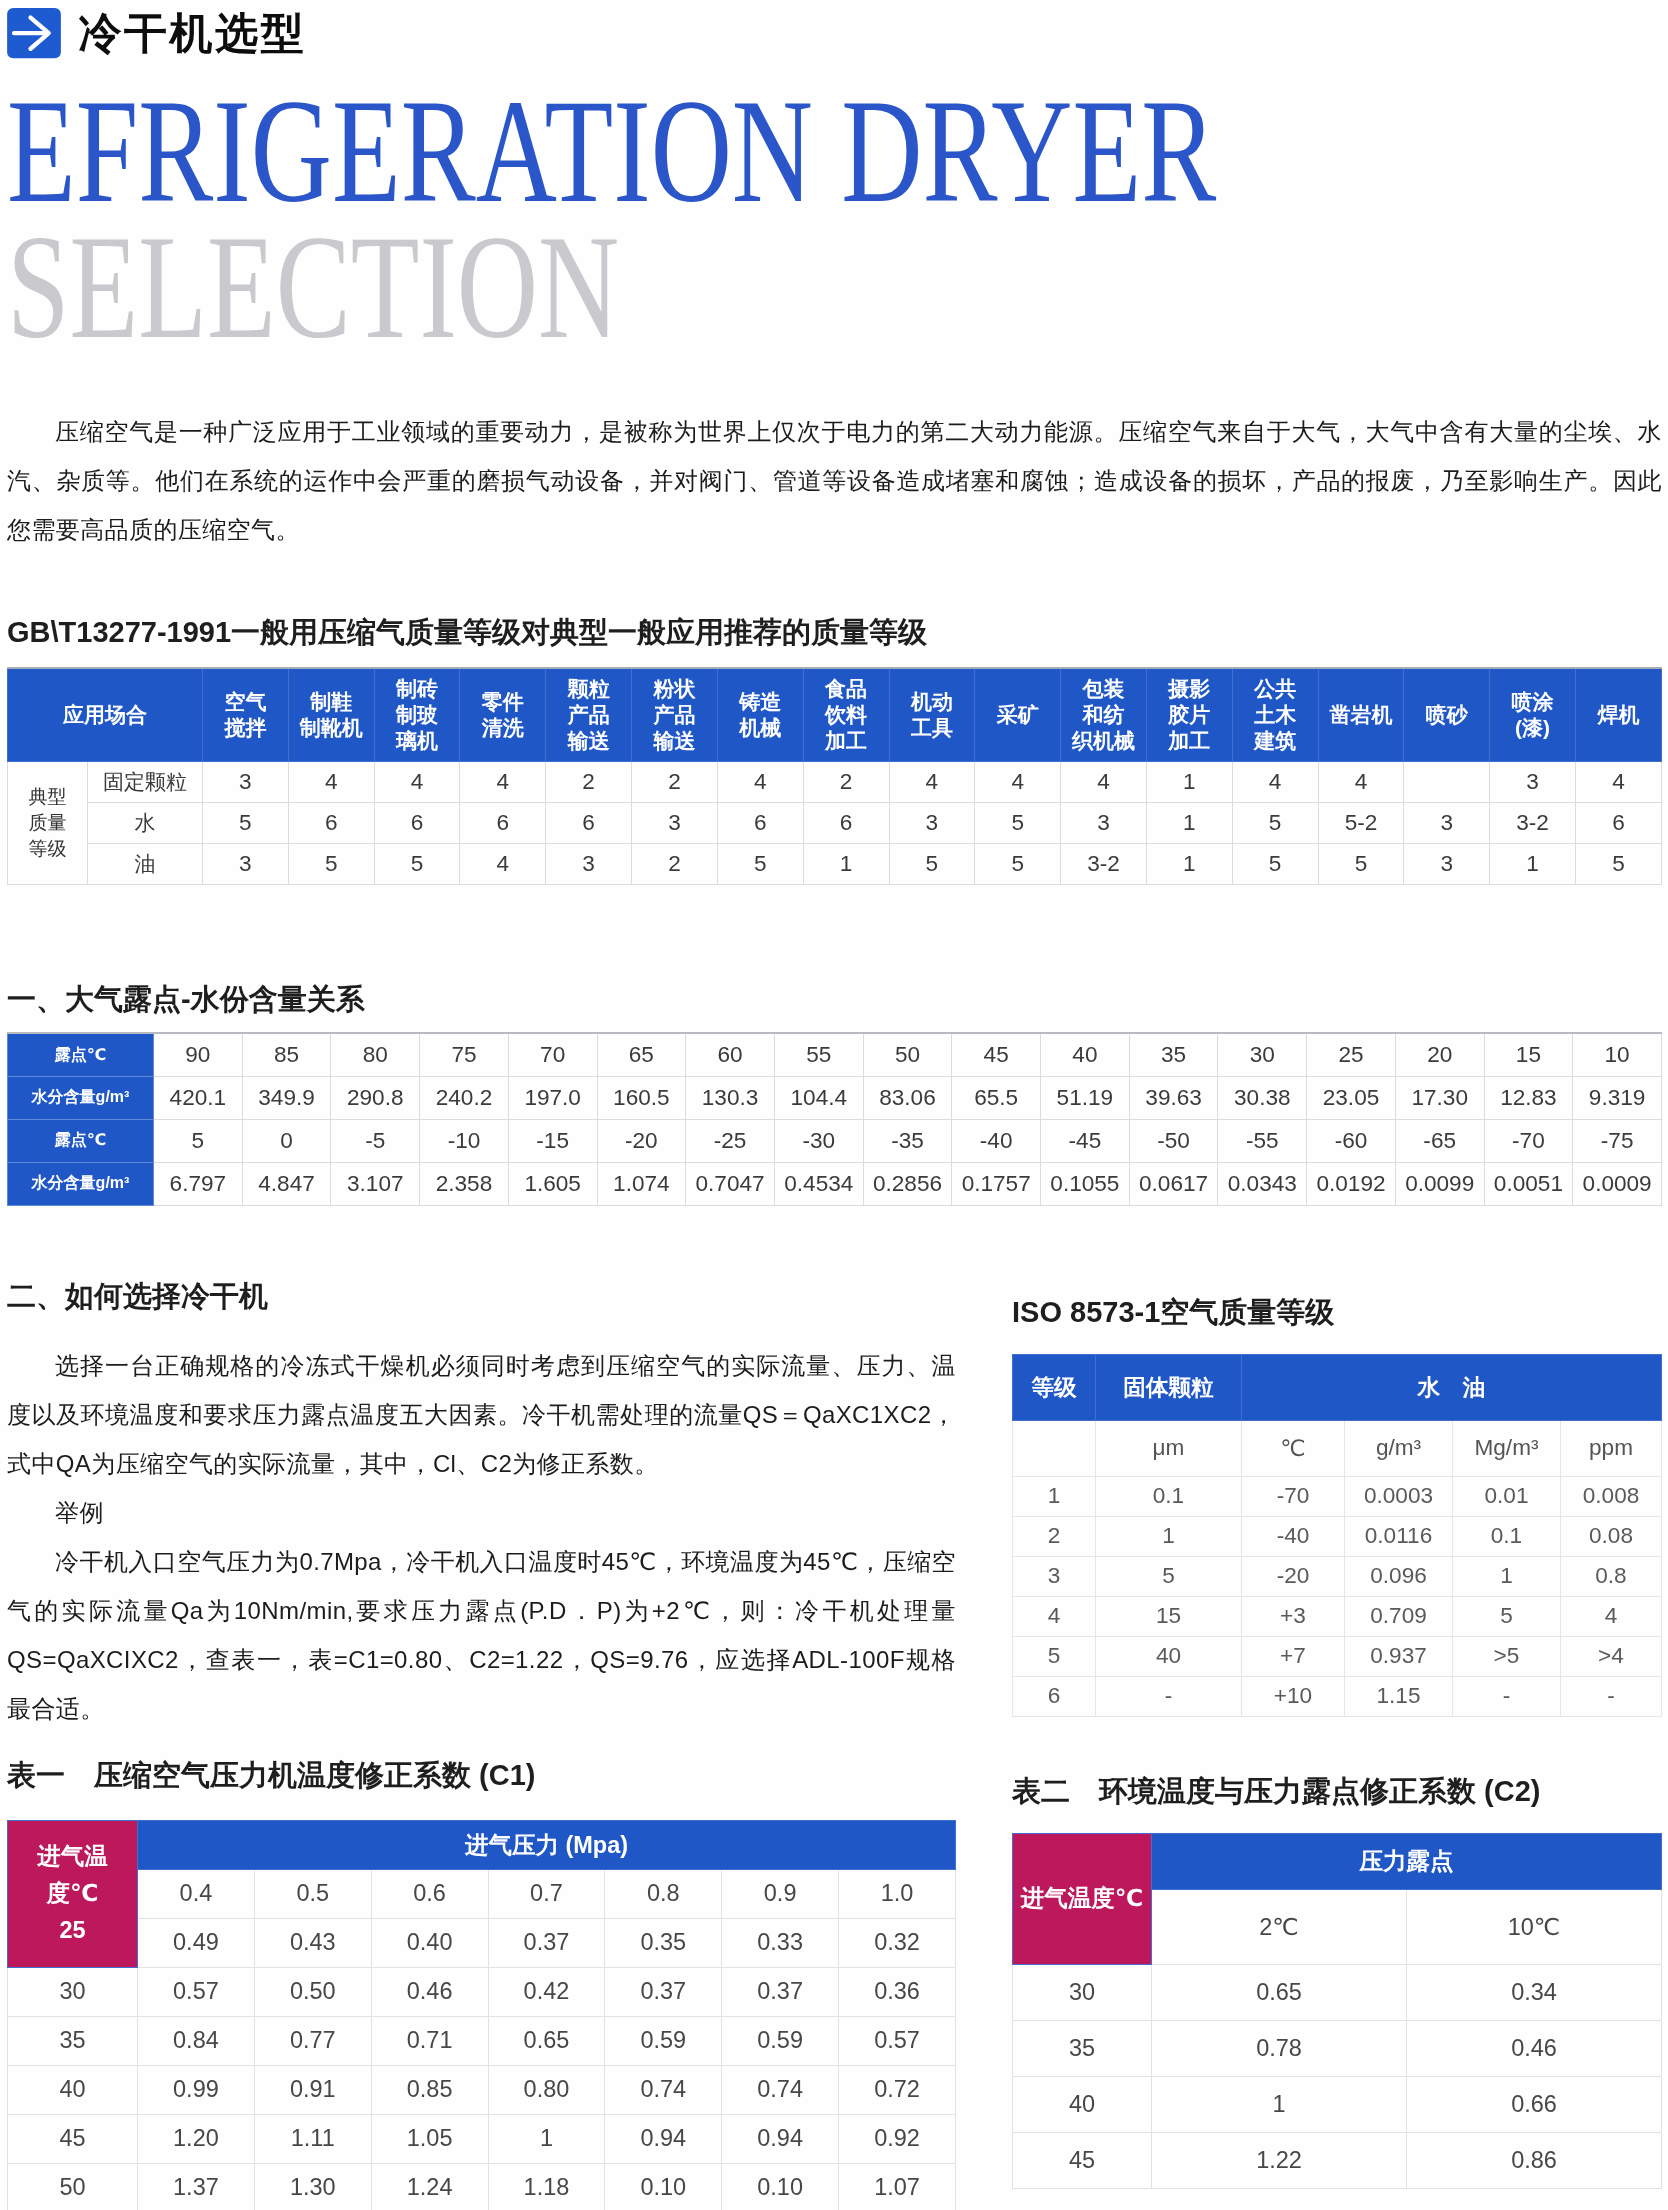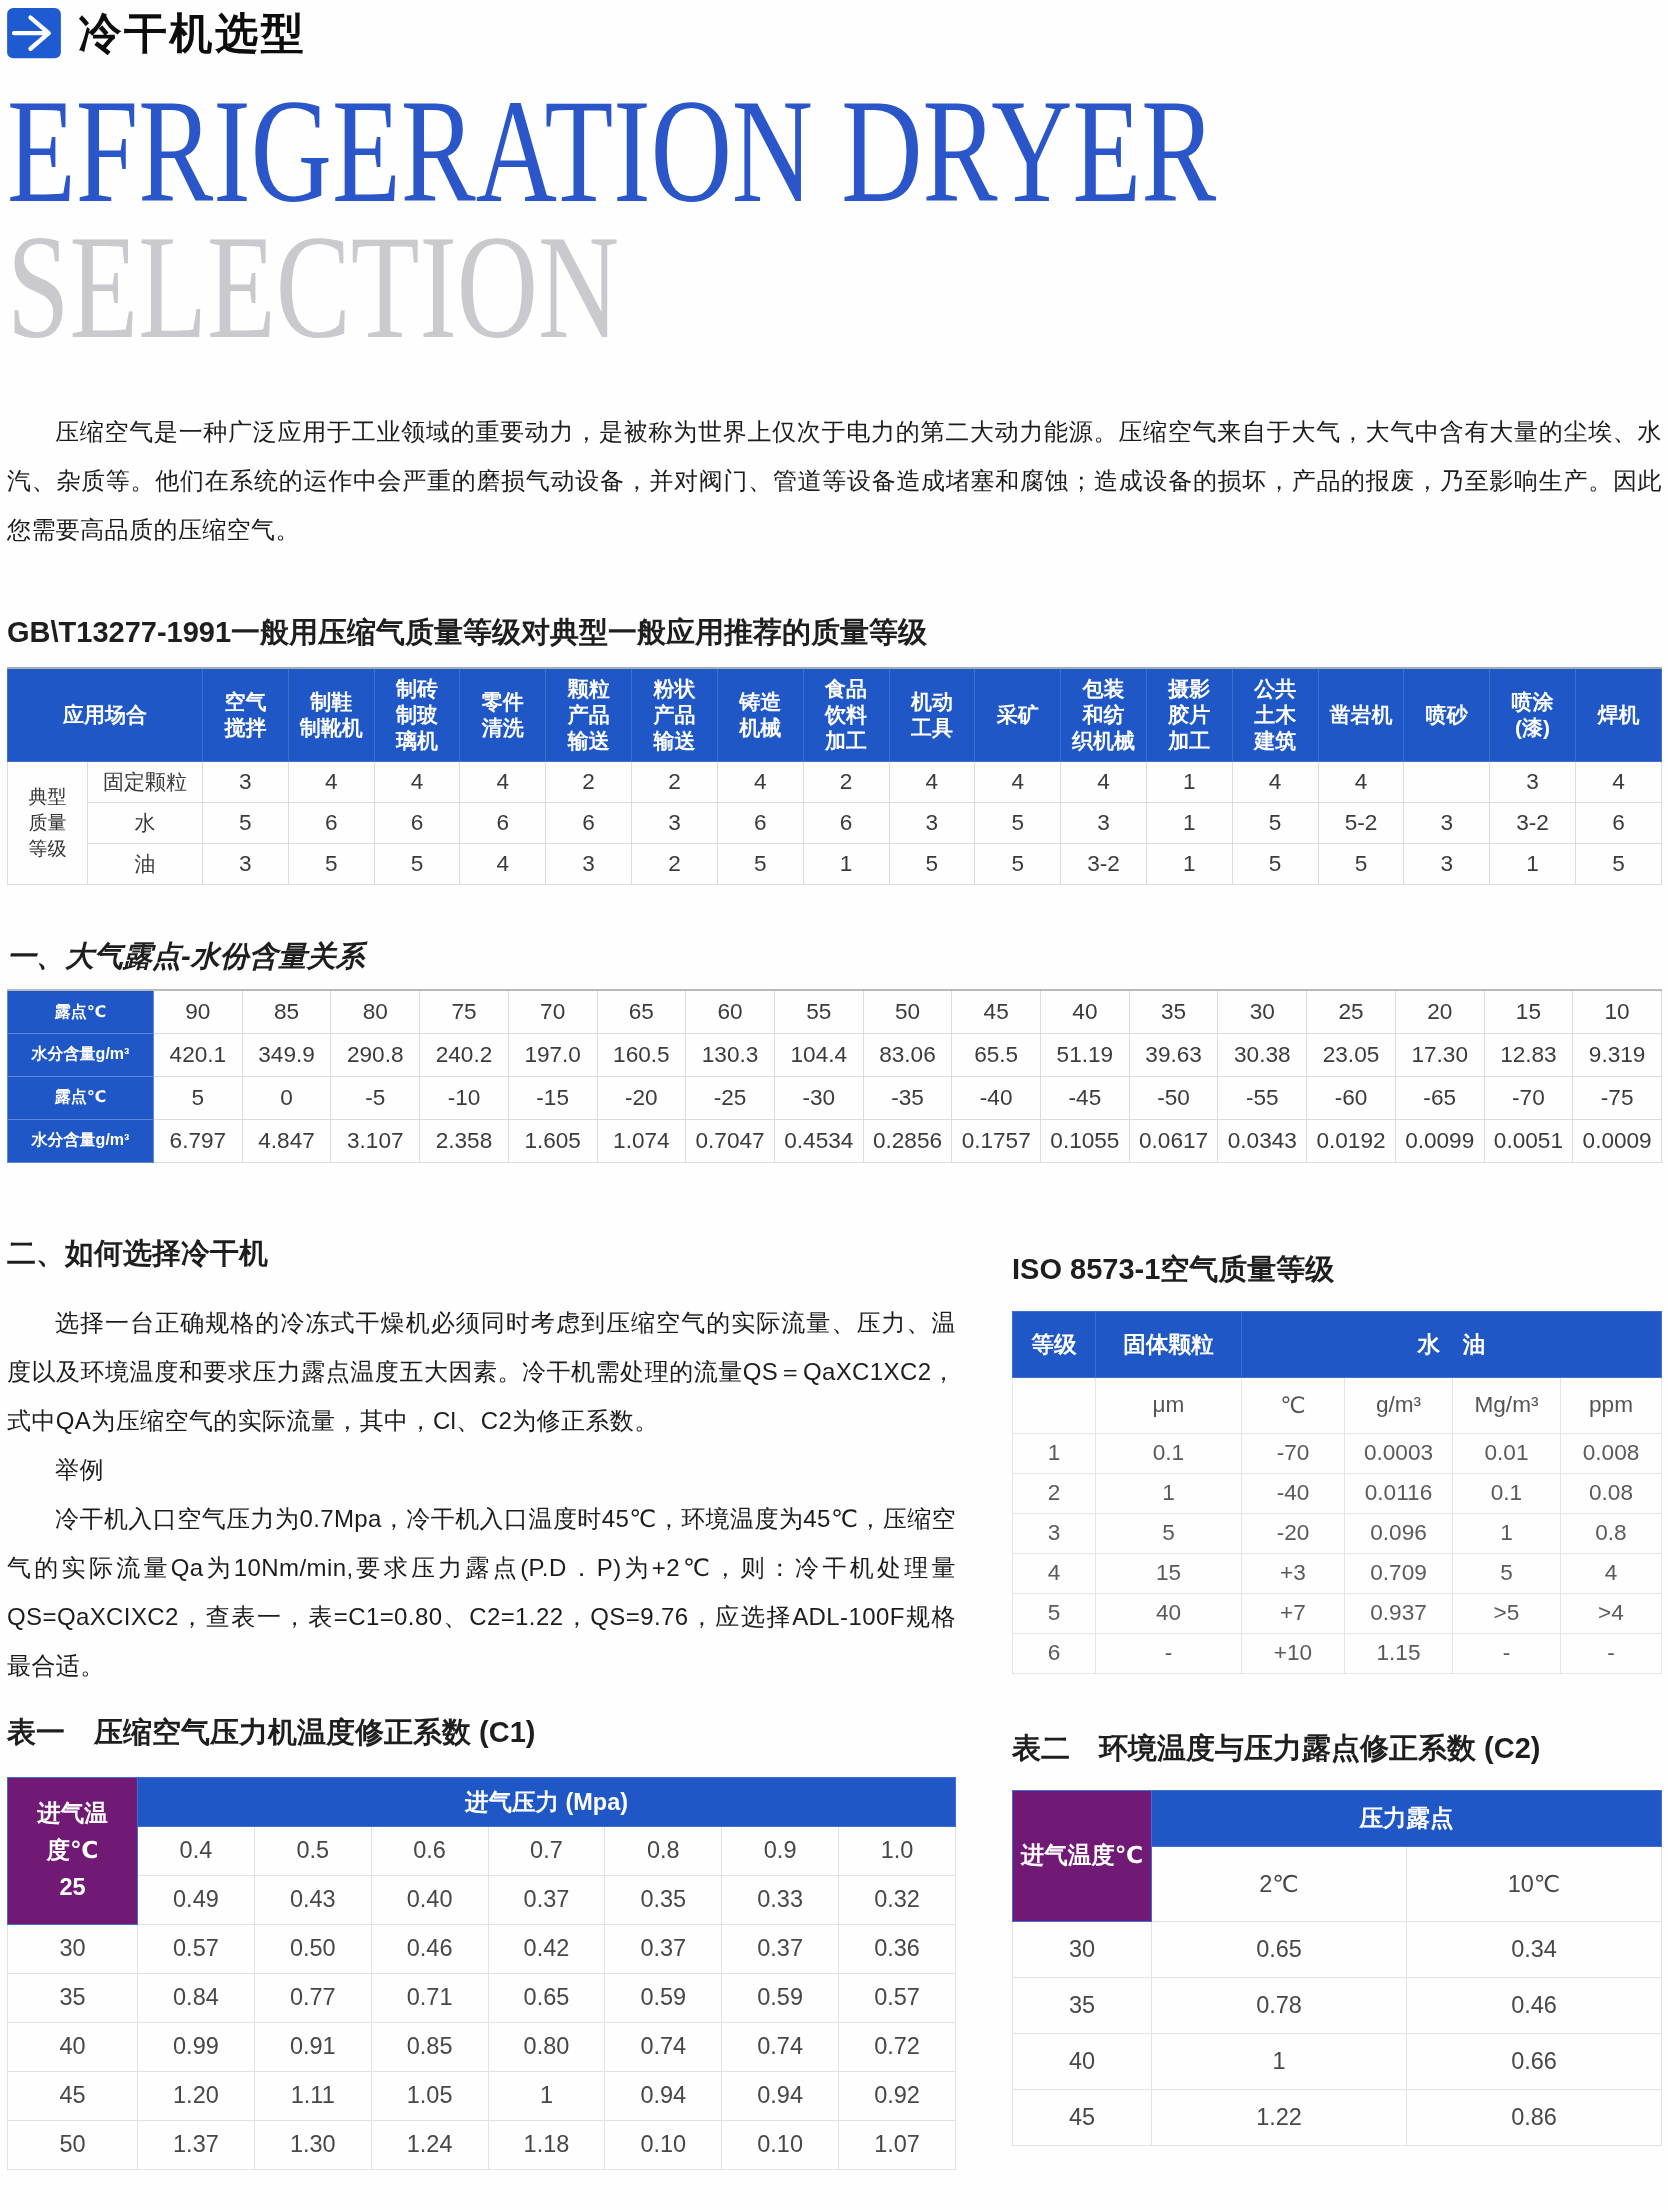--- a/index.html
+++ b/index.html
@@ -22,21 +22,21 @@
   .title-en.gray{color:#c9c9ce;margin-top:-3.5px;}
   
   .intro{
     font-size:24px;line-height:49px;letter-spacing:0.4px;
     text-align:justify;text-indent:2em;color:#1c1c1c;
     margin:50px 0 0 0;
   }
   
   .sec-title{font-size:29px;font-weight:700;color:#1e1e1e;margin:0;}
   .gb-title{margin-top:59px;}
-  .s1-title{margin-top:52px;font-style:italic;}
+  .s1-title{margin-top:95px;}
   
   .tbl{border-collapse:collapse;table-layout:fixed;width:100%;}
   .tbl td{
     border:0.9px solid #dcdcdc;text-align:center;vertical-align:middle;
     font-size:22.6px;color:#3b3b3b;padding:0 3.5px;box-sizing:border-box;
   }
   
   .gb{margin-top:14px;border-top:2.6px solid #a7acb3;border-bottom:1.7px solid #8d9197;}
   .gb tbody.hd td{
     background:#1f57c6;color:#fff;font-weight:600;font-size:21px;
@@ -73,21 +73,21 @@
   .iso tbody.bd td{height:40px;color:#5a5a5a;border-color:#e6e6e6;}
   .iso tbody.bd tr:first-child td{height:56px;color:#555;}
   
   .t1,.t2{border-bottom:1.7px solid #85888d;}
   .t1 td{height:49px;font-size:23.5px;color:#474747;border-color:#e2e2e2;}
   .t2 td{height:56px;font-size:23.5px;color:#474747;border-color:#e2e2e2;}
   .t1 td.h,.t2 td.h{
     background:#1f57c6;color:#fff;font-weight:600;border-color:#416fd0;font-size:23.5px;
   }
   .t1 td.lblh,.t2 td.lblh{
-    background:#701a75;color:#fff;font-weight:600;border-color:#416fd0;
+    background:#be185d;color:#fff;font-weight:600;border-color:#416fd0;
     white-space:pre-line;line-height:37px;font-size:23.5px;
   }
   .t2 td.subh{height:75px;}
   .bt-title{margin-bottom:19px;}
 </style>
 </head>
 <body>
 
 <div class="page">
 

